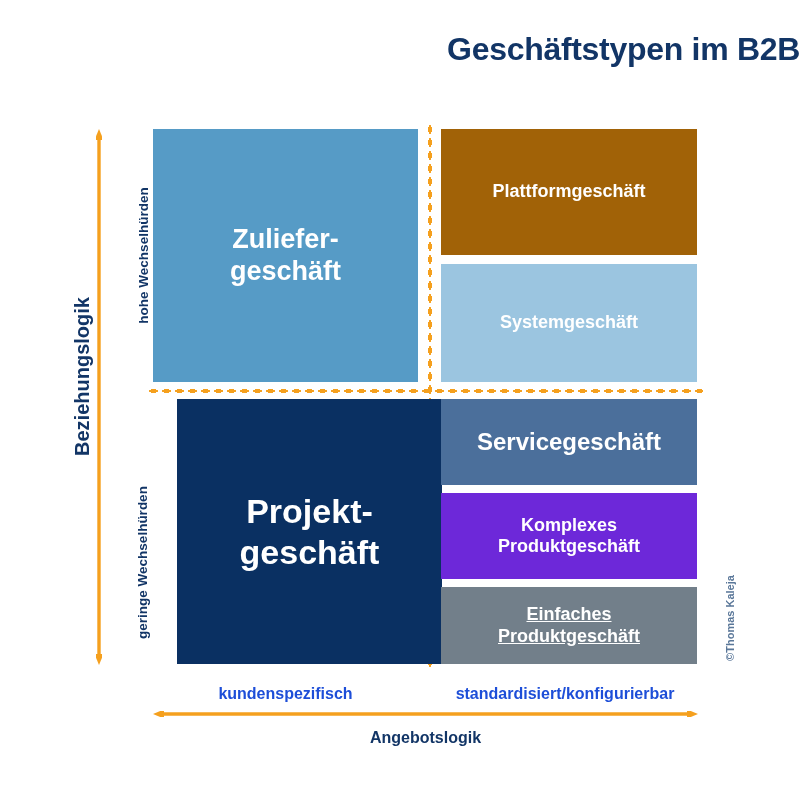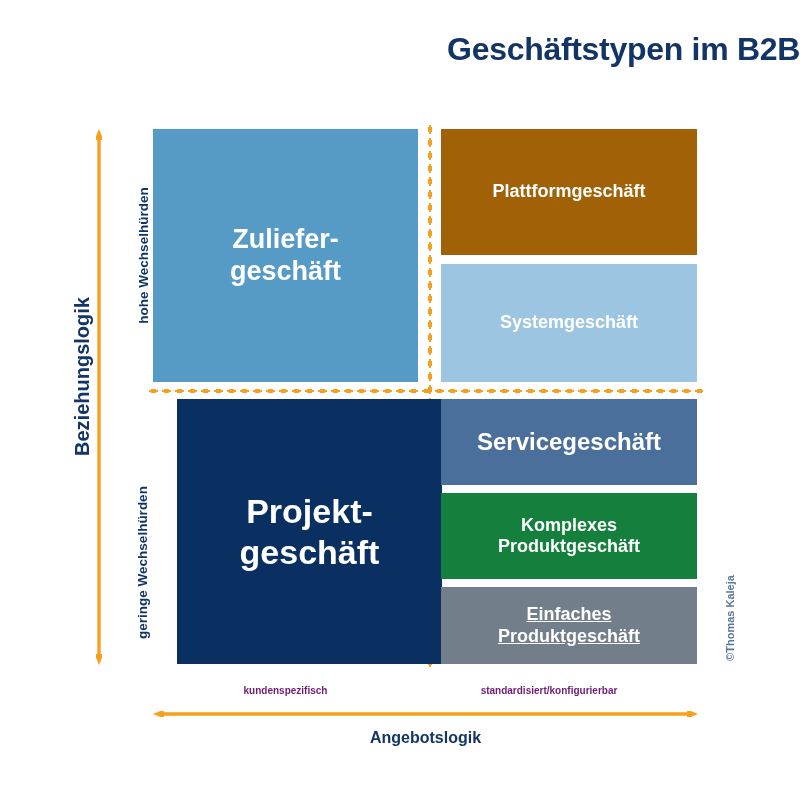--- a/index.html
+++ b/index.html
@@ -105,21 +105,21 @@
     background: #4B6F9B;
     font-size: 24px;
     font-weight: bold;
     justify-content: center;
   }
   #box-komplex {
     left: 288px;
     top: 364px;
     width: 256px;
     height: 86px;
-    background: #15803d;
+    background: #6d28d9;
     font-size: 18px;
     font-weight: bold;
   }
   #box-einfach {
     left: 288px;
     top: 458px;
     width: 256px;
     height: 77px;
     background: #727F8A;
     font-size: 18px;
@@ -194,31 +194,31 @@
   #x-axis-arrow {
     position: absolute;
     left: 153px;
     top: 711px;
     width: 545px;
     height: 6px;
   }
   .x-tick-label {
     position: absolute;
     top: 685px;
-    font-size: 10px;
-    font-weight: bold;
-    color: #701a75;
+    font-size: 16px;
+    font-weight: bold;
+    color: #1d4ed8;
     text-align: center;
   }
   #x-label-left {
     left: 153px;
     width: 265px;
   }
   #x-label-right {
-    left: 413px;
+    left: 429px;
     width: 272px;
   }
   #x-axis-title {
     position: absolute;
     left: 153px;
     top: 729px;
     width: 545px;
     text-align: center;
     font-size: 16px;
     font-weight: bold;

